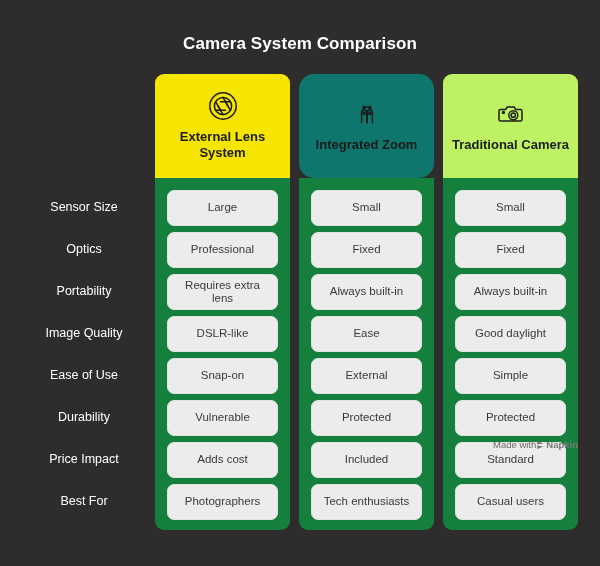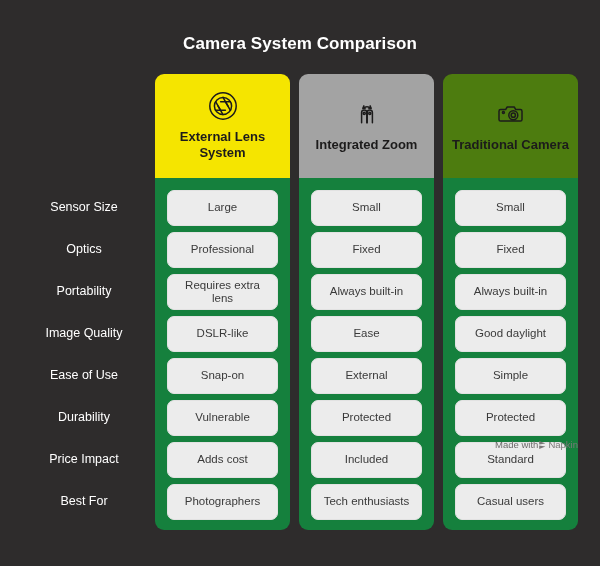--- a/index.html
+++ b/index.html
@@ -126,21 +126,21 @@
     position: absolute;
     right: 22px;
     bottom: 12px;
     display: flex;
     align-items: center;
     gap: 0;
     color: #6d6b6b;
     font-size: 9.5px;
   }
 
-  .watermark .brand { font-weight: normal; color: #7a7878; }
+  .watermark .brand { font-weight: bold; color: #7a7878; }
   .watermark .mark svg { display: block; }
 </style>
 </head>
 <body style="background: rgb(46, 44, 44);">
 
 <div class="page">
 
   <div class="title">Camera System Comparison</div>
 
   <div class="board">
@@ -178,21 +178,21 @@
         <div class="cell">Requires extra lens</div>
         <div class="cell">DSLR-like</div>
         <div class="cell">Snap-on</div>
         <div class="cell">Vulnerable</div>
         <div class="cell">Adds cost</div>
         <div class="cell">Photographers</div>
       </div>
     </div>
 
     <div class="compare-col">
-      <div class="col-head" style="background: #a3a3a3;">
+      <div class="col-head" style="background: #0f766e; border-radius: 15px;">
         <span class="icon">
           <svg width="34" height="34" viewBox="0 0 34 34" fill="none" stroke="#1c1b1b" stroke-width="1.5" stroke-linecap="round" stroke-linejoin="round">
             <path d="M11.6 25.8 L11.6 15.5 a2.6 2.6 0 0 1 5.2 0 L16.8 25.8"></path>
             <path d="M17.2 25.8 L17.2 15.5 a2.6 2.6 0 0 1 5.2 0 L22.4 25.8"></path>
             <circle cx="14.2" cy="16.4" r="1.05"></circle>
             <circle cx="19.8" cy="16.4" r="1.05"></circle>
             <path d="M13.2 11.2 C15.1 9.1 18.9 9.1 20.8 11.2"></path>
             <path d="M13.9 8.9 L12.9 11.4 L15.5 11.0"></path>
             <path d="M20.1 8.9 L21.1 11.4 L18.5 11.0"></path>
           </svg>
@@ -205,21 +205,21 @@
         <div class="cell">Always built-in</div>
         <div class="cell">Ease</div>
         <div class="cell">External</div>
         <div class="cell">Protected</div>
         <div class="cell">Included</div>
         <div class="cell">Tech enthusiasts</div>
       </div>
     </div>
 
     <div class="compare-col">
-      <div class="col-head" style="background: #4d7c0f;">
+      <div class="col-head" style="background: #bef264;">
         <span class="icon">
           <svg width="34" height="34" viewBox="0 0 34 34" fill="none" stroke="#1c1b1b" stroke-width="1.5" stroke-linecap="round" stroke-linejoin="round">
             <path d="M6.6 12.6 h5.0 l1.6 -2.6 h7.0 l1.6 2.6 h4.6 a1.6 1.6 0 0 1 1.6 1.6 v8.2 a1.6 1.6 0 0 1 -1.6 1.6 H6.6 a1.6 1.6 0 0 1 -1.6 -1.6 v-8.2 a1.6 1.6 0 0 1 1.6 -1.6 z"></path>
             <circle cx="19.3" cy="18.2" r="4.5"></circle>
             <circle cx="19.3" cy="18.2" r="2.1"></circle>
             <circle cx="9.4" cy="15.6" r="1.0"></circle>
           </svg>
         </span>
         <div class="col-title">Traditional Camera</div>
       </div>

